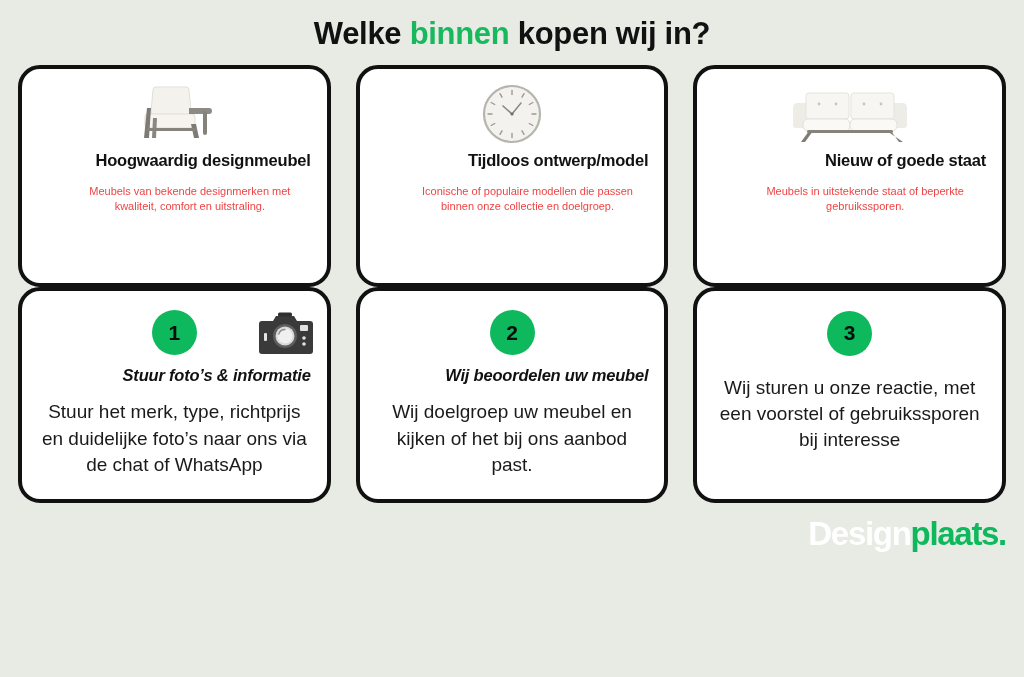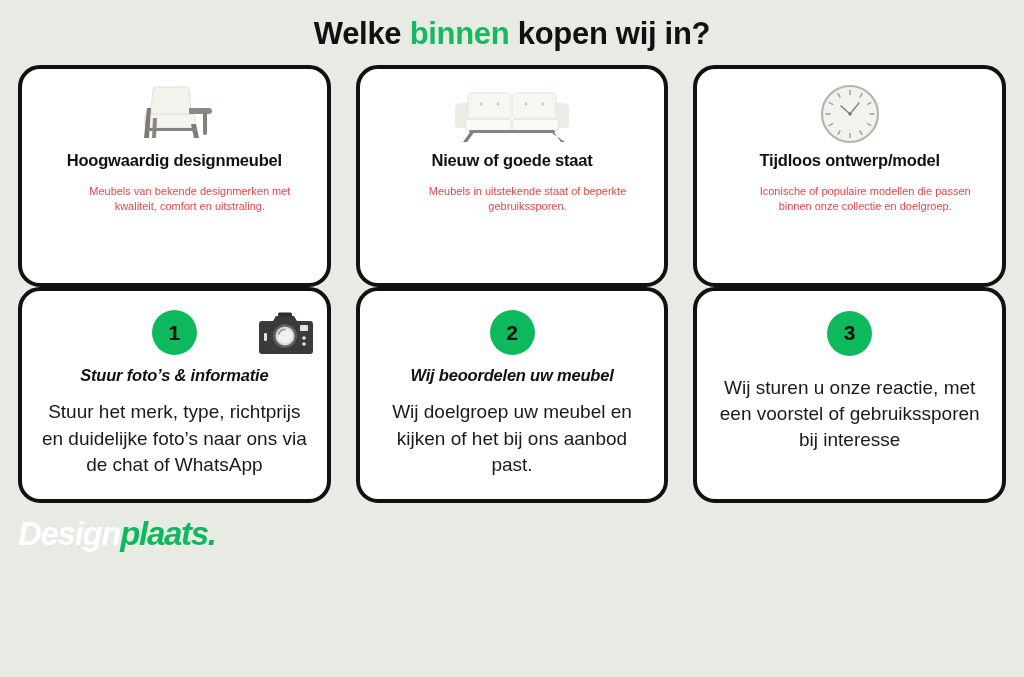--- a/index.html
+++ b/index.html
@@ -45,21 +45,21 @@
   }
 
   .card {
     flex: 1 1 0;
     background: #ffffff;
     border: 4px solid #111111;
     border-radius: 22px;
     padding: 14px 16px 21px 16px;
     display: flex;
     flex-direction: column;
-    align-items: center;
+    align-items: flex-end;
     text-align: center;
   }
 
   .row-features .card { height: 222px; }
   .row-steps    .card { height: 216px; }
 
   
   .icon-area {
     height: 62px;
     display: flex;
@@ -129,26 +129,25 @@
     font-size: 19px;
     color: #1a1a1a;
     line-height: 1.38;
     margin-top: 14px;
     max-width: 290px;
   }
 
   
   .logo {
     margin-top: 14px;
-    text-align: left;
+    text-align: right;
     font-size: 33px;
     font-weight: bold;
     letter-spacing: -1.3px;
     line-height: 1;
-    font-style: italic;
   }
   .logo-design { color: #ffffff; }
   .logo-plaats { color: #0db95c; }
 
   svg { display: block; }
 </style>
 </head>
 <body>
 
 <div class="page">
@@ -175,47 +174,20 @@
 
           <path d="M58 40 l5 0 l3 14 l-5 0 z" fill="#7e7b75"></path>
 
           <path d="M20 34 l4 0 l-1 20 l-4 0 z" fill="#8a8781"></path>
 
           <rect x="14" y="44" width="50" height="3" rx="1.5" fill="#86837d"></rect>
         </svg>
       </div>
       <div class="card-title">Hoogwaardig designmeubel</div>
       <div class="card-body">Meubels van bekende designmerken met kwaliteit, comfort en uitstraling.</div>
-    </div>
-
-    <div class="card">
-      <div class="icon-area">
-        <svg width="122" height="58" viewBox="0 0 122 58" aria-hidden="true">
-
-          <path d="M8 18 q-4 0 -4 6 l0 16 q0 3 3 3 l10 0 l0 -25 z" fill="#edece6"></path>
-          <path d="M114 18 q4 0 4 6 l0 16 q0 3 -3 3 l-10 0 l0 -25 z" fill="#edece6"></path>
-
-          <rect x="17" y="8" width="43" height="26" rx="3" fill="#f7f6f2" stroke="#e5e3dc" stroke-width="1"></rect>
-          <rect x="62" y="8" width="43" height="26" rx="3" fill="#f7f6f2" stroke="#e5e3dc" stroke-width="1"></rect>
-
-          <circle cx="30" cy="19" r="1.4" fill="#c8c5bd"></circle>
-          <circle cx="47" cy="19" r="1.4" fill="#c8c5bd"></circle>
-          <circle cx="75" cy="19" r="1.4" fill="#c8c5bd"></circle>
-          <circle cx="92" cy="19" r="1.4" fill="#c8c5bd"></circle>
-
-          <rect x="14" y="34" width="47" height="12" rx="5" fill="#faf9f6" stroke="#e2e0d8" stroke-width="1"></rect>
-          <rect x="61" y="34" width="47" height="12" rx="5" fill="#faf9f6" stroke="#e2e0d8" stroke-width="1"></rect>
-
-          <path d="M20 46 l4 0 l-8 11 l-4 0 z" fill="#7f7c76"></path>
-          <path d="M98 46 l4 0 l8 11 l4 0 z" fill="#7f7c76"></path>
-          <rect x="18" y="45" width="86" height="3" rx="1.5" fill="#86837d"></rect>
-        </svg>
-      </div>
-      <div class="card-title">Nieuw of goede staat</div>
-      <div class="card-body">Meubels in uitstekende staat of beperkte gebruikssporen.</div>
     </div>
 
     <div class="card">
       <div class="icon-area">
         <svg width="62" height="62" viewBox="0 0 62 62" aria-hidden="true">
           <circle cx="31" cy="31" r="28" fill="#f3f2ee" stroke="#b4b5ac" stroke-width="2.2"></circle>
           <g stroke="#9a9b92" stroke-width="1.4" stroke-linecap="round">
             <line x1="31" y1="7.5" x2="31" y2="11.5"></line>
             <line x1="43" y1="10.7" x2="41" y2="14.2"></line>
             <line x1="51.8" y1="19.5" x2="48.3" y2="21.5"></line>
@@ -231,20 +203,47 @@
           </g>
           <line x1="31" y1="31" x2="22" y2="23" stroke="#85867d" stroke-width="1.6" stroke-linecap="round"></line>
           <line x1="31" y1="31" x2="40" y2="20" stroke="#85867d" stroke-width="1.4" stroke-linecap="round"></line>
           <circle cx="31" cy="31" r="1.6" fill="#6e6f67"></circle>
         </svg>
       </div>
       <div class="card-title">Tijdloos ontwerp/model</div>
       <div class="card-body">Iconische of populaire modellen die passen binnen onze collectie en doelgroep.</div>
     </div>
 
+    <div class="card">
+      <div class="icon-area">
+        <svg width="122" height="58" viewBox="0 0 122 58" aria-hidden="true">
+
+          <path d="M8 18 q-4 0 -4 6 l0 16 q0 3 3 3 l10 0 l0 -25 z" fill="#edece6"></path>
+          <path d="M114 18 q4 0 4 6 l0 16 q0 3 -3 3 l-10 0 l0 -25 z" fill="#edece6"></path>
+
+          <rect x="17" y="8" width="43" height="26" rx="3" fill="#f7f6f2" stroke="#e5e3dc" stroke-width="1"></rect>
+          <rect x="62" y="8" width="43" height="26" rx="3" fill="#f7f6f2" stroke="#e5e3dc" stroke-width="1"></rect>
+
+          <circle cx="30" cy="19" r="1.4" fill="#c8c5bd"></circle>
+          <circle cx="47" cy="19" r="1.4" fill="#c8c5bd"></circle>
+          <circle cx="75" cy="19" r="1.4" fill="#c8c5bd"></circle>
+          <circle cx="92" cy="19" r="1.4" fill="#c8c5bd"></circle>
+
+          <rect x="14" y="34" width="47" height="12" rx="5" fill="#faf9f6" stroke="#e2e0d8" stroke-width="1"></rect>
+          <rect x="61" y="34" width="47" height="12" rx="5" fill="#faf9f6" stroke="#e2e0d8" stroke-width="1"></rect>
+
+          <path d="M20 46 l4 0 l-8 11 l-4 0 z" fill="#7f7c76"></path>
+          <path d="M98 46 l4 0 l8 11 l4 0 z" fill="#7f7c76"></path>
+          <rect x="18" y="45" width="86" height="3" rx="1.5" fill="#86837d"></rect>
+        </svg>
+      </div>
+      <div class="card-title">Nieuw of goede staat</div>
+      <div class="card-body">Meubels in uitstekende staat of beperkte gebruikssporen.</div>
+    </div>
+
   </div>
 
 
   <div class="card-row row-steps">
 
     <div class="card">
       <div class="step-head">
         <div class="step-circle">1</div>
         <div class="camera-wrap">
           <svg width="60" height="46" viewBox="0 0 60 46" aria-hidden="true">

